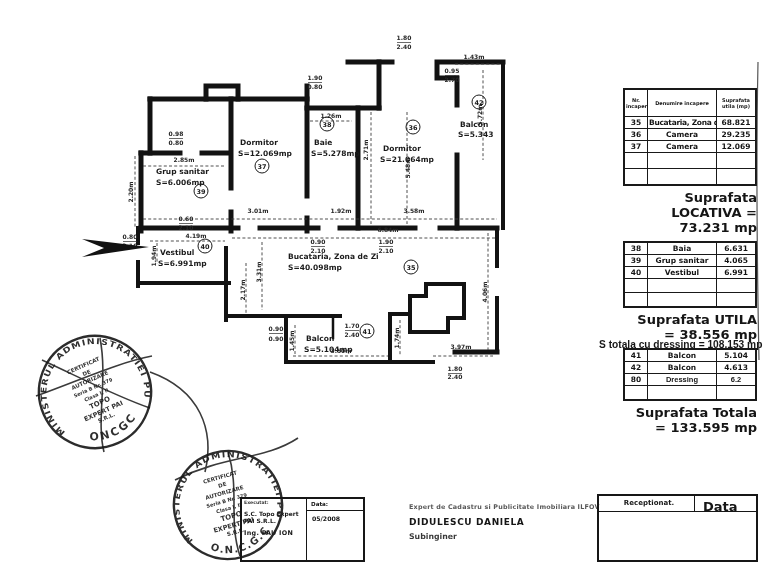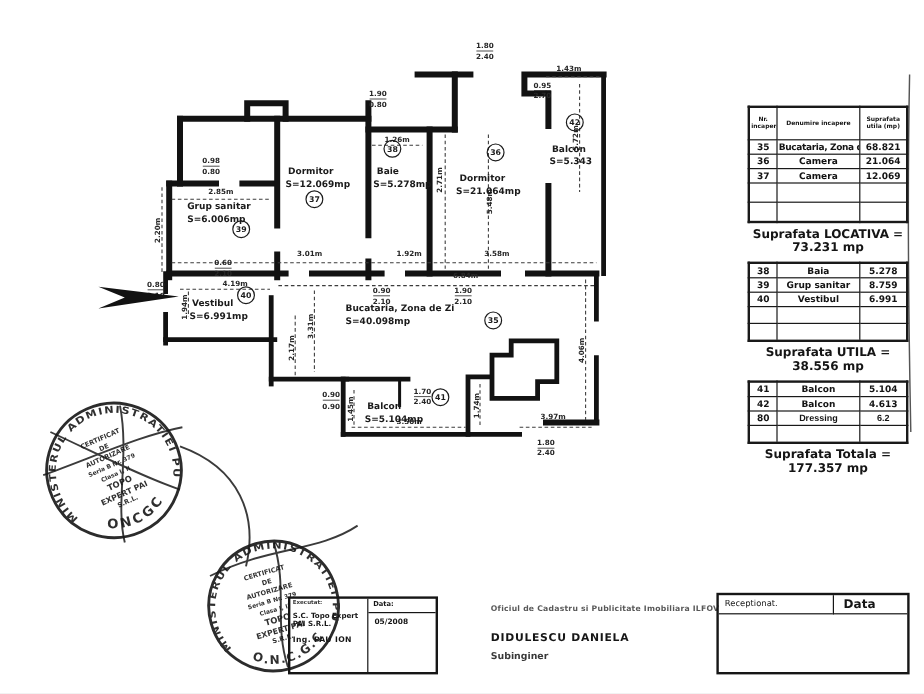--- a/index.html
+++ b/index.html
@@ -20,42 +20,42 @@
   table.area{border-collapse:collapse;border:2px solid #191919;width:130px;table-layout:fixed;}
   table.area td{border:1.5px solid #191919;font-size:7.5px;font-weight:bold;color:#141414;
                 text-align:center;padding:0 1px;height:11px;overflow:hidden;white-space:nowrap;}
   td.c-nr{width:20px;} td.c-den{width:66px;} td.c-mp{width:36px;}
   tr.hdr td{font-size:5px;height:26px;line-height:1.2;white-space:normal;}
   tr.empty td{height:15px;}
   tr.empty2 td{height:13px;}
   td.small{font-size:6.1px;letter-spacing:-0.3px;}
   td.gray{color:#8a8a8a;}
   td.clean{font-family:"Liberation Sans",sans-serif;font-weight:600;font-size:8.5px;color:#333;}
-  .total{width:134px;text-align:center;font-size:10px;font-weight:bold;margin:4px 0 6px 0;color:#151515;}
+  .total{width:134px;text-align:right;font-size:13px;font-weight:bold;margin:4px 0 6px 0;color:#151515;}
   #note{position:absolute;left:599px;top:339px;z-index:2;font-family:"Liberation Sans",sans-serif;
         font-weight:bold;font-size:10.2px;color:#181818;}
   
   #exebox{position:absolute;left:240px;top:497px;width:121px;height:61px;border:2px solid #161616;
           display:flex;z-index:2;background:transparent;}
   #exebox .lcell{width:60px;border-right:1.5px solid #161616;padding:1px 2px;}
   #exebox .lcell .lab{font-size:4.6px;font-weight:bold;color:#3a3a3a;}
   #exebox .lcell .comp{font-size:5.9px;font-weight:bold;margin-top:6px;line-height:1.15;}
   #exebox .lcell .eng{font-size:6.4px;font-weight:bold;margin-top:4px;letter-spacing:0.3px;}
   #exebox .rcell{flex:1;}
   #exebox .rcell .dlab{border-bottom:1.5px solid #161616;height:12px;font-size:5.6px;
                        font-weight:bold;padding:2px 0 0 4px;box-sizing:border-box;}
   #exebox .rcell .dval{font-size:6.2px;font-weight:bold;padding:4px 0 0 5px;}
   #offblock{position:absolute;left:409px;top:503px;z-index:2;}
   #offblock .l1{font-size:6.4px;font-weight:bold;color:#2e2e2e;opacity:.8;letter-spacing:0.2px;}
-  #offblock .l2{font-size:9px;font-weight:bold;margin-top:16px;letter-spacing:0.6px;}
+  #offblock .l2{font-size:9px;font-weight:bold;margin-top:6px;letter-spacing:0.6px;}
   #offblock .l3{font-size:7.8px;font-weight:bold;margin-top:5px;opacity:.85;}
   #recbox{position:absolute;left:597px;top:494px;width:157px;height:64px;border:2px solid #161616;
           display:grid;grid-template-columns:95px 1fr;grid-template-rows:16px 1fr;z-index:2;}
-  #recbox .h1{border-bottom:1.5px solid #161616;font-size:7px;font-weight:normal;padding:3px 0 0 5px;}
-  #recbox .h2{border-bottom:1.5px solid #161616;border-left:1.5px solid #161616;font-size:10px;
+  #recbox .h1{border-bottom:1.5px solid #161616;font-size:7px;font-weight:bold;padding:3px 0 0 5px;text-align:center;}
+  #recbox .h2{border-bottom:1.5px solid #161616;border-left:1.5px solid #161616;font-size:13px;
               font-weight:bold;padding:3px 0 0 8px;}
   #recbox .b1{}
   #recbox .b2{border-left:1.5px solid #161616;font-size:7px;font-weight:bold;padding:8px 0 0 6px;}
 </style>
 </head>
 <body>
 
 <div id="page">
 
   <div id="tablecol">
@@ -67,21 +67,21 @@
         <td class="c-mp">Suprafata utila (mp)</td>
       </tr>
       <tr>
         <td class="c-nr">35</td>
         <td class="c-den small">Bucataria, Zona de zi</td>
         <td class="c-mp">68.821</td>
       </tr>
       <tr>
         <td class="c-nr">36</td>
         <td class="c-den">Camera</td>
-        <td class="c-mp">21.064</td>
+        <td class="c-mp">29.235</td>
       </tr>
       <tr>
         <td class="c-nr">37</td>
         <td class="c-den">Camera</td>
         <td class="c-mp">12.069</td>
       </tr>
       <tr class="empty">
             <td class="c-nr"></td>
             <td class="c-den"></td>
             <td class="c-mp"></td>
@@ -92,26 +92,26 @@
             <td class="c-mp"></td>
           </tr>
     </tbody>
       </table>
     <div class="total">Suprafata LOCATIVA = 73.231 mp</div>
     <table class="area">
       <tbody>
           <tr>
         <td class="c-nr">38</td>
         <td class="c-den">Baia</td>
-        <td class="c-mp">5.278</td>
+        <td class="c-mp">6.631</td>
       </tr>
       <tr>
         <td class="c-nr">39</td>
         <td class="c-den">Grup sanitar</td>
-        <td class="c-mp">8.759</td>
+        <td class="c-mp">4.065</td>
       </tr>
       <tr>
         <td class="c-nr">40</td>
         <td class="c-den">Vestibul</td>
         <td class="c-mp">6.991</td>
       </tr>
       <tr class="empty2">
             <td class="c-nr"></td>
             <td class="c-den"></td>
             <td class="c-mp"></td>
@@ -141,37 +141,38 @@
         <td class="c-den clean">Dressing</td>
         <td class="c-mp clean">6.2</td>
       </tr>
       <tr class="empty2">
             <td class="c-nr"></td>
             <td class="c-den"></td>
             <td class="c-mp"></td>
           </tr>
     </tbody>
       </table>
-    <div class="total">Suprafata Totala = 177.357 mp</div>
+    <div class="total">Suprafata Totala = 133.595 mp</div>
   </div>
+  <div id="note">S totala cu dressing = 108.153 mp</div>
 
   <div id="exebox">
     <div class="lcell">
       <div class="lab">Executat:</div>
       <div class="comp">S.C. Topo Expert PAI S.R.L.</div>
       <div class="eng">Ing. PAU ION</div>
     </div>
     <div class="rcell">
       <div class="dlab">Data:</div>
       <div class="dval">05/2008</div>
     </div>
   </div>
 
   <div id="offblock">
-    <div class="l1">Oficiul de Cadastru si Publicitate Imobiliara ILFOV</div>
+    <div class="l1">Expert de Cadastru si Publicitate Imobiliara ILFOV</div>
     <div class="l2">DIDULESCU DANIELA</div>
     <div class="l3">Subinginer</div>
   </div>
 
   <div id="recbox">
     <div class="h1">Receptionat.</div>
     <div class="h2">Data</div>
     <div class="b1"></div>
   </div>
 

